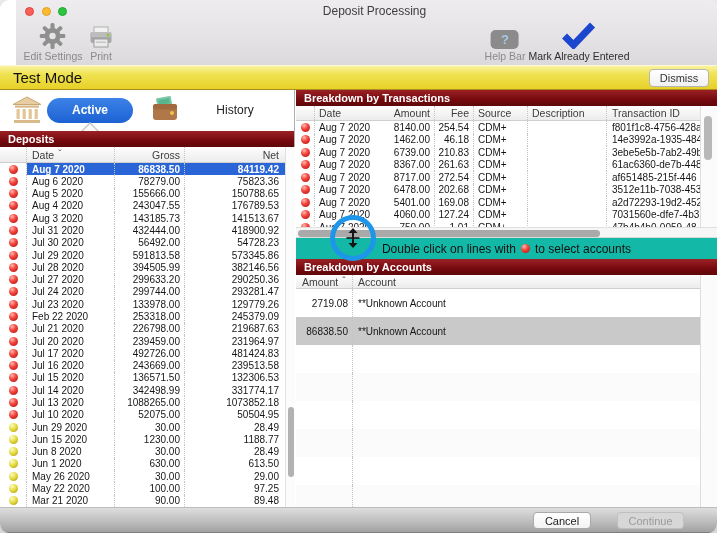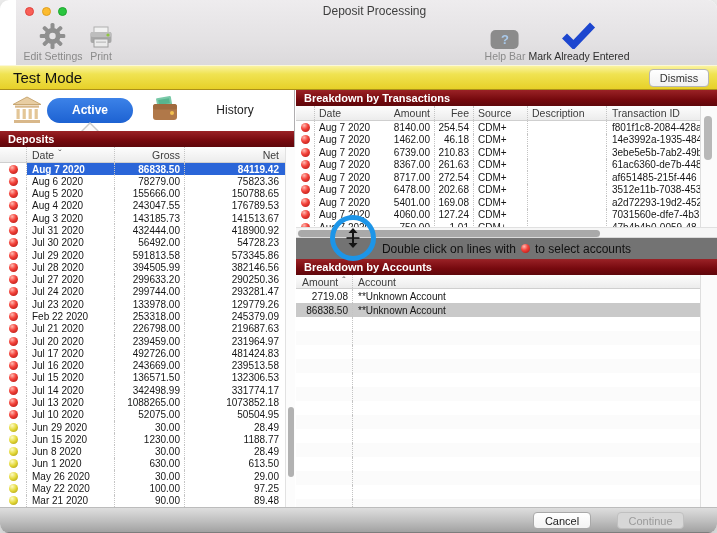--- a/index.html
+++ b/index.html
@@ -86,28 +86,28 @@
   .t4{ width:54px; padding-left:4px; } .t5{ width:79px; padding-left:4px; }
   .t6{ flex:1; padding-left:5px; overflow:hidden; white-space:nowrap; }
   .tx-vscroll{ position:absolute; left:404px; top:16px; width:17px; height:121px;
                background:#fbfbfb; border-left:1px solid #dedede; }
   .tx-vthumb{ position:absolute; left:3px; top:10px; width:8px; height:44px; border-radius:4px; background:#b8b8b8; }
   .hscroll{ position:absolute; left:0; top:137px; width:421px; height:11px; background:#f6f6f6;
             border-top:1px solid #e0e0e0; border-bottom:1px solid #dadada; }
   .hthumb{ position:absolute; left:2px; top:1.5px; width:302px; height:7px; border-radius:3.5px; background:#a9a9a9; }
 
   
-  .hint{ position:absolute; left:0; top:148px; width:421px; height:21px; background:#737373;
+  .hint{ position:absolute; left:0; top:148px; width:421px; height:21px; background:#14b8a6;
          display:flex; align-items:center; justify-content:center; gap:5px; font-size:12px; color:#111; }
 
   
   .acctbar{ position:absolute; left:0; top:169px; width:421px; }
   .acct-head{ position:absolute; left:0; top:185px; width:404px; height:14px; }
   .acct-body{ position:absolute; left:0; top:199px; width:404px; height:218px; background:#fff; overflow:hidden; }
-  .acct-row{ display:flex; height:14px; align-items:center; font-size:10px; color:#161616; }
+  .acct-row{ display:flex; height:28px; align-items:center; font-size:10px; color:#161616; }
   .a0{ width:57px; justify-content:flex-end; padding-right:4px; }
   .a1{ flex:1; padding-left:5px; }
   .acct-row.sel{ background:#c9c9c9; }
   .acct-row.stripe{ background:#fbfbfb; }
   .acct-vscroll{ position:absolute; left:404px; top:185px; width:17px; height:232px;
                  background:#fbfbfb; border-left:1px solid #dedede; }
 
   
   .annot{ position:absolute; left:330px; top:215px; width:46px; height:46px; border-radius:50%;
           border:5px solid #1d95e8; z-index:50; display:flex; align-items:center; justify-content:center;
@@ -499,21 +499,21 @@
       <div class="tx-body">
           <div class="tx-row">
             <div class="dc t0 dotted">
               <span class="ball red"></span>
             </div>
             <div class="dc t1">Aug 7 2020</div>
             <div class="dc t2 dotted">8140.00</div>
             <div class="dc t3 dotted">254.54</div>
             <div class="dc t4 dotted">CDM+</div>
             <div class="dc t5 dotted"></div>
-            <div class="dc t6">f801f1c8-2084-428a</div>
+            <div class="dc t6">f801f1c8-4756-428a</div>
           </div>
           <div class="tx-row">
             <div class="dc t0 dotted">
               <span class="ball red"></span>
             </div>
             <div class="dc t1">Aug 7 2020</div>
             <div class="dc t2 dotted">1462.00</div>
             <div class="dc t3 dotted">46.18</div>
             <div class="dc t4 dotted">CDM+</div>
             <div class="dc t5 dotted"></div>

